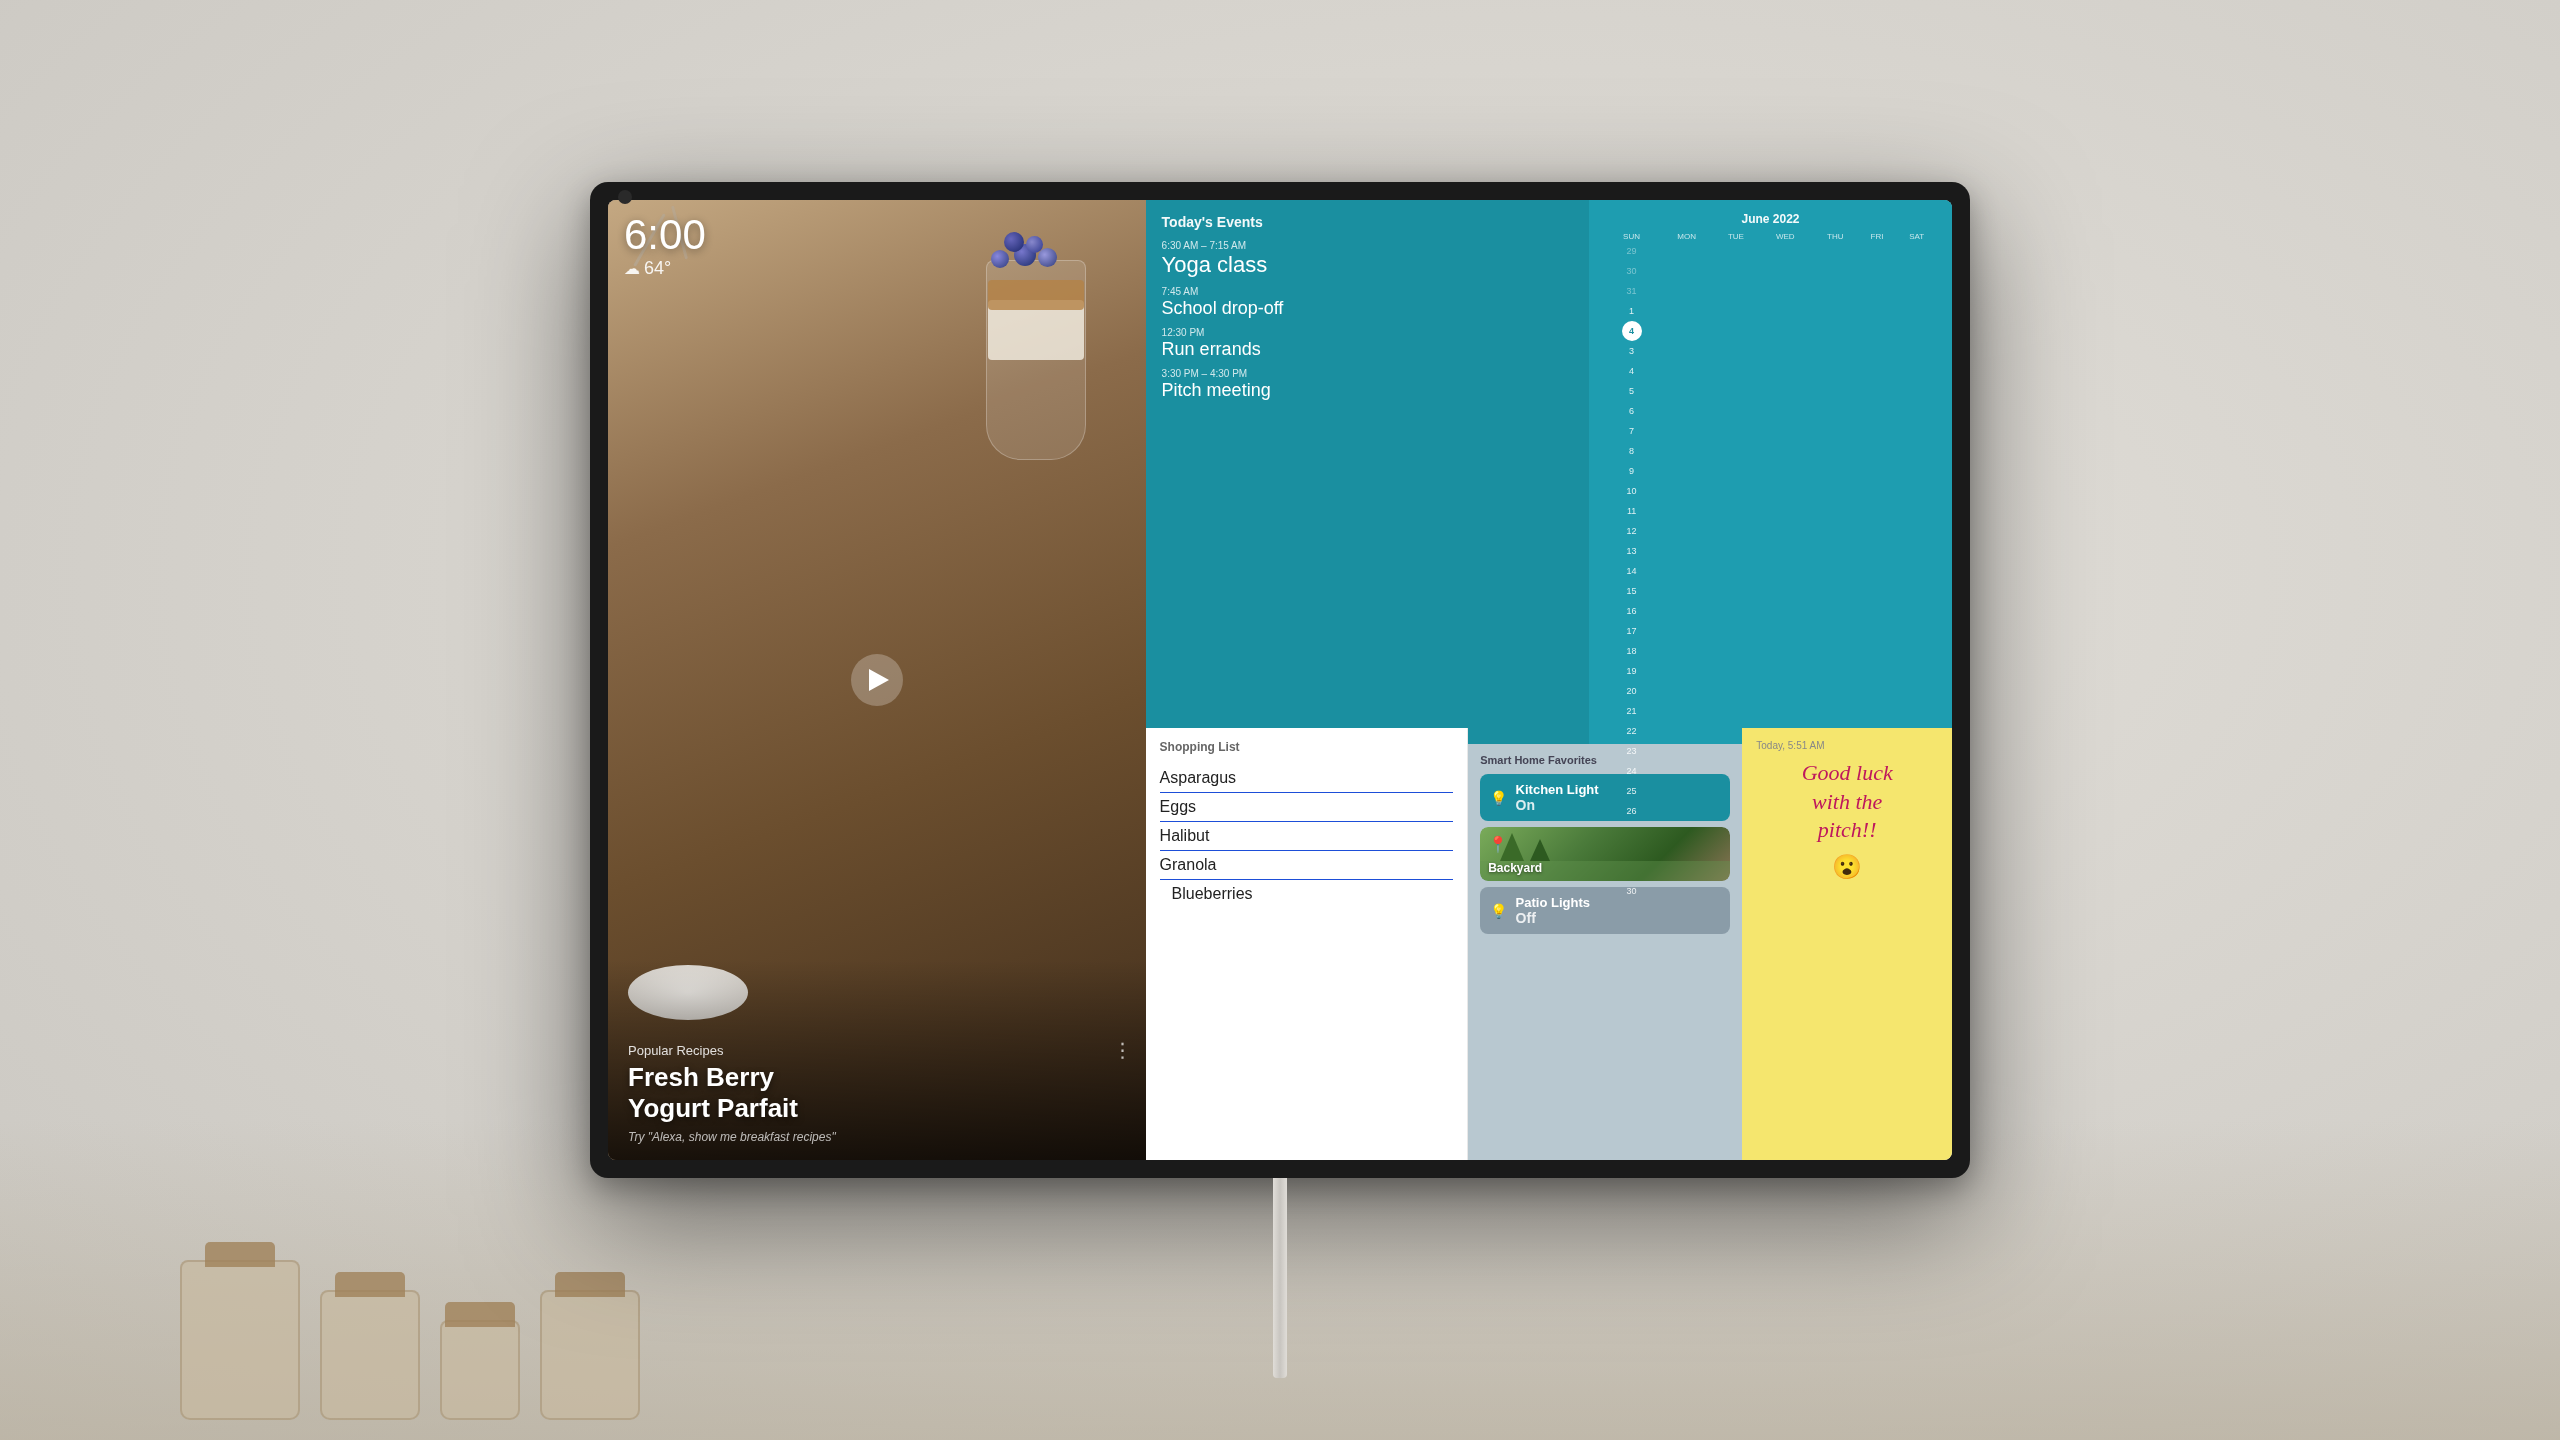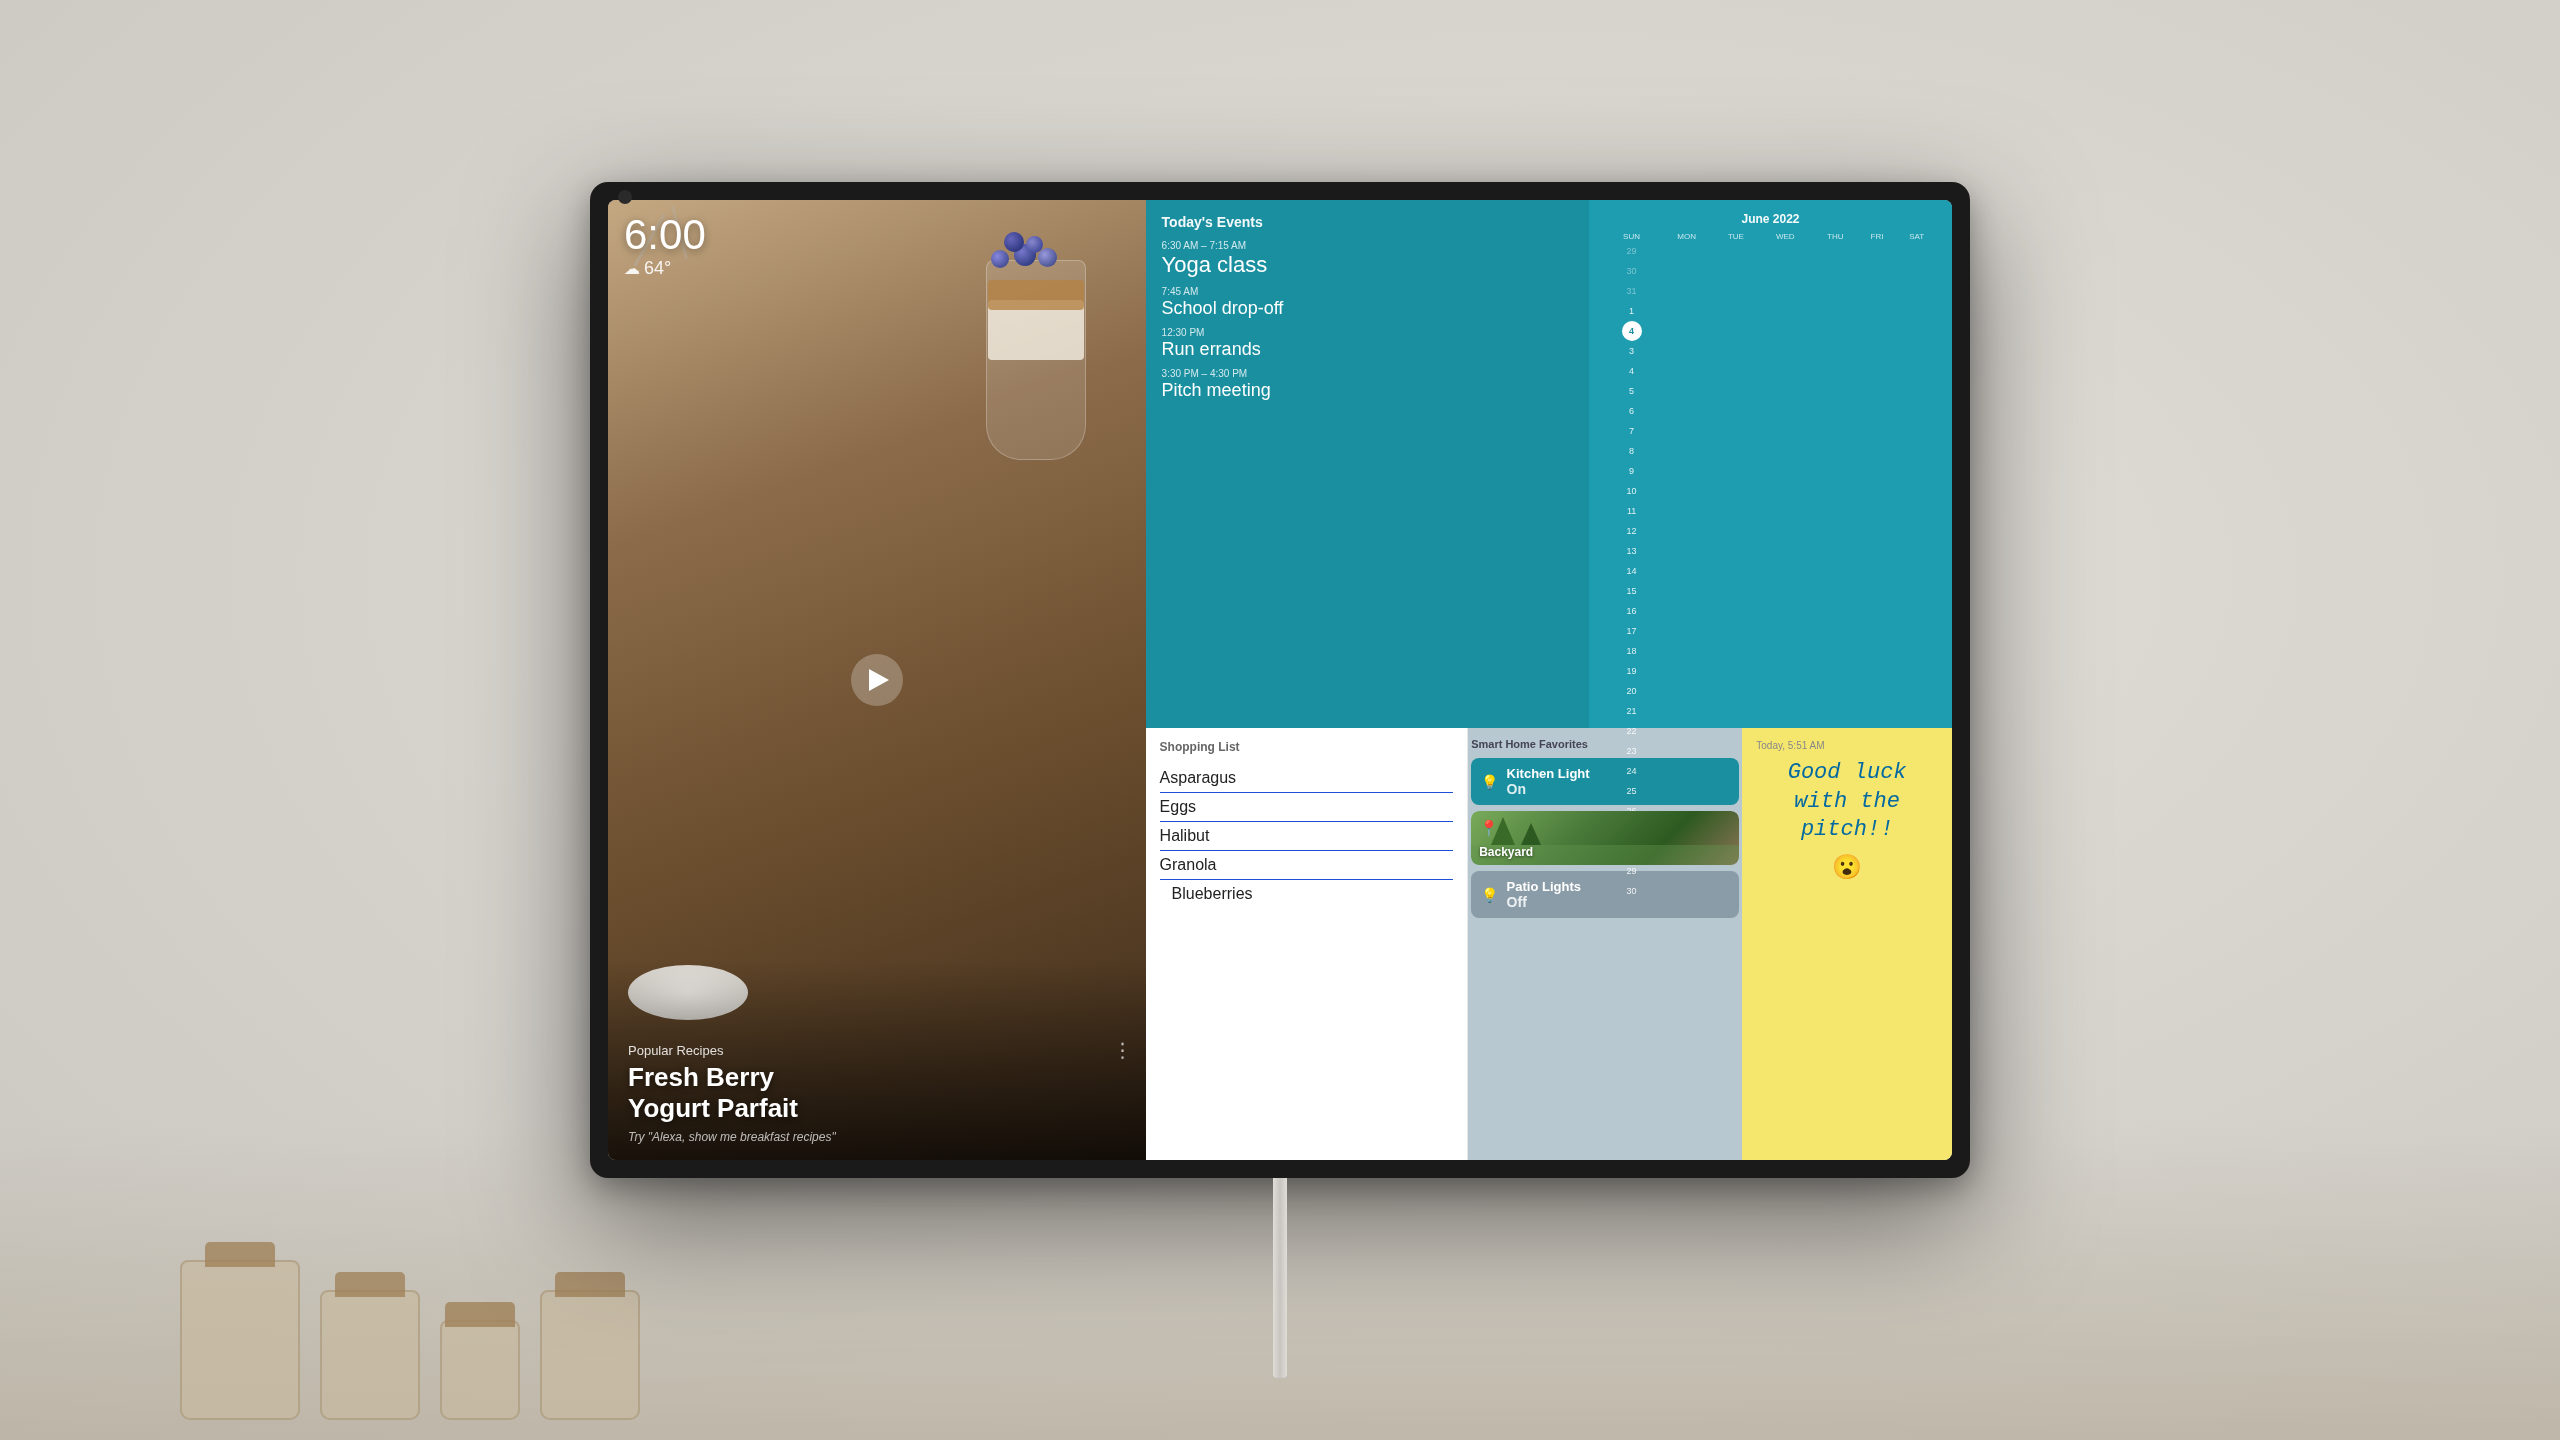--- a/index.html
+++ b/index.html
@@ -364,21 +364,22 @@
     }
 
     .shopping-item:last-child {
       border-bottom: none;
       padding-left: 12px;
     }
 
     
     .smarthome-panel {
       background: #b8c8d0;
-      padding: 10px 3px;
+      padding: 10px 12px;
+      margin-top: 16px;
     }
 
     .smarthome-title {
       font-size: 11px;
       color: #445;
       font-weight: 600;
       margin-bottom: 8px;
     }
 
     .device-card {
@@ -457,24 +458,24 @@
       position: relative;
     }
 
     .note-timestamp {
       font-size: 10px;
       color: #888;
       margin-bottom: 8px;
     }
 
     .note-text {
-      font-family: Liberation Mono, monospace;
+      font-family: Liberation Serif, serif;
       font-style: italic;
       font-size: 22px;
-      color: #0369a1;
+      color: #be185d;
       line-height: 1.3;
       text-align: center;
     }
 
     .note-emoji {
       font-size: 24px;
       text-align: center;
       margin-top: 8px;
     }
 

